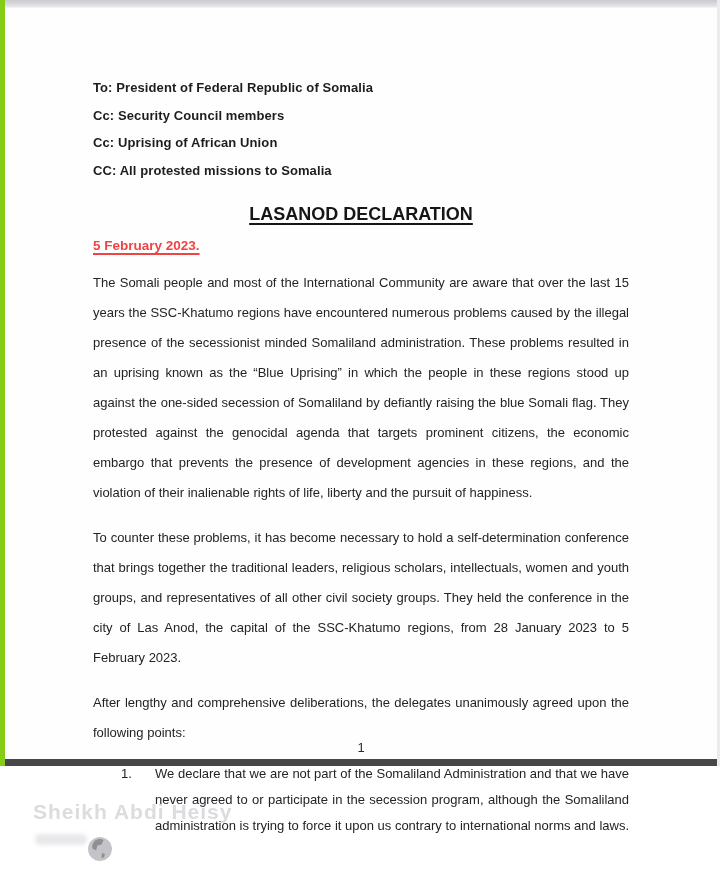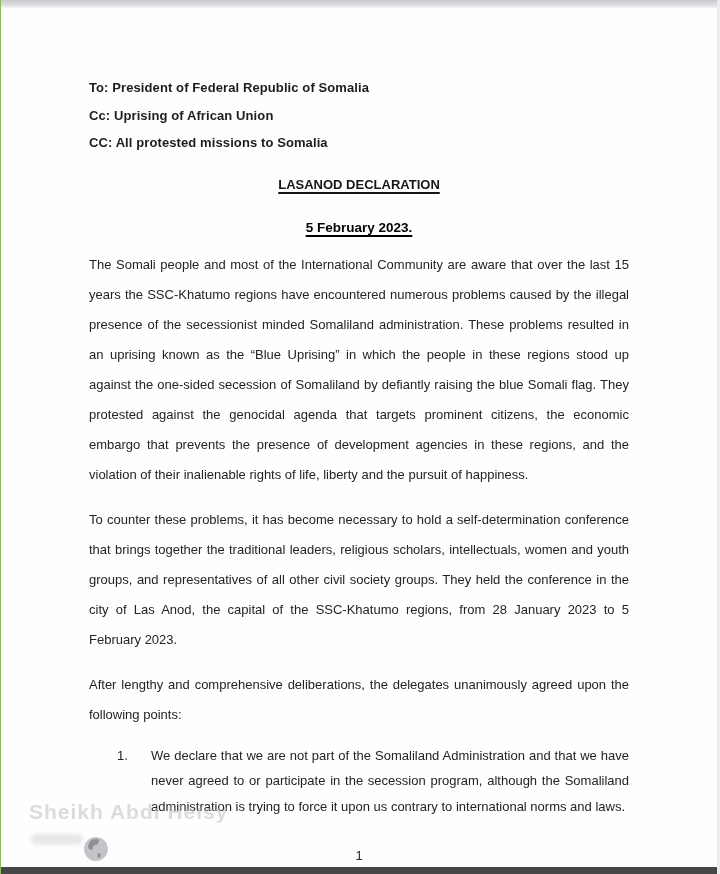--- a/index.html
+++ b/index.html
@@ -6,23 +6,23 @@
   body {
     width: 720px; height: 874px;
     background: #ffffff;
     font-family: "Liberation Sans", sans-serif;
     color: #222222;
     position: relative;
     overflow: hidden;
   }
   .photo {
     position: relative;
-    width: 720px; height: 874px;
+    width: 720px; height: 766px;
     box-sizing: border-box;
-    border-left: 1px solid #84cc16;
+    border-left: 5px solid #84cc16;
     border-right: 3px solid #ececef;
     background: #fefefe;
   }
   .top-edge {
     position: absolute; top: 0; left: 0; right: 0; height: 7px;
     background: linear-gradient(#c9c9ce, #e9e9ec);
     border-bottom: 1px solid #f3f3f5;
   }
   .bottom-edge {
     position: absolute; bottom: 0; left: 0; right: 0; height: 7px;
@@ -37,35 +37,35 @@
   .recipient {
     font-weight: bold;
     font-size: 13px;
     line-height: 27.5px;
     color: #1d1d1f;
     letter-spacing: 0.1px;
   }
   .title-line {
     text-align: center;
     margin-top: 20px;
-    font-size: 13px;
+    font-size: 18px;
     font-weight: bold;
     color: #161618;
   }
   .title-line .underlined {
     text-decoration: underline;
     text-underline-offset: 3px;
     text-decoration-thickness: 1.5px;
   }
   .date-line {
-    text-align: center;
-    margin-top: 28px;
+    text-align: left;
+    margin-top: 13px;
     font-size: 13.5px;
     font-weight: bold;
-    color: #000000;
+    color: #ef4444;
   }
   .date-line .underlined {
     text-decoration: underline;
     text-underline-offset: 3px;
     text-decoration-thickness: 1.5px;
   }
   p.para {
     margin: 15px 0 0 0;
     font-size: 13px;
     line-height: 30px;
@@ -131,20 +131,21 @@
 </head>
 <body>
 
 <div class="photo">
   <div class="top-edge"></div>
 
   <div class="page">
 
     <div class="recipients">
       <div class="recipient">To: President of Federal Republic of Somalia</div>
+      <div class="recipient">Cc: Security Council members</div>
       <div class="recipient">Cc: Uprising of African Union</div>
       <div class="recipient">CC: All protested missions to Somalia</div>
     </div>
 
     <div class="title-line">
       <span class="underlined">LASANOD DECLARATION</span>
     </div>
 
     <div class="date-line">
       <span class="underlined">5 February 2023.</span>

